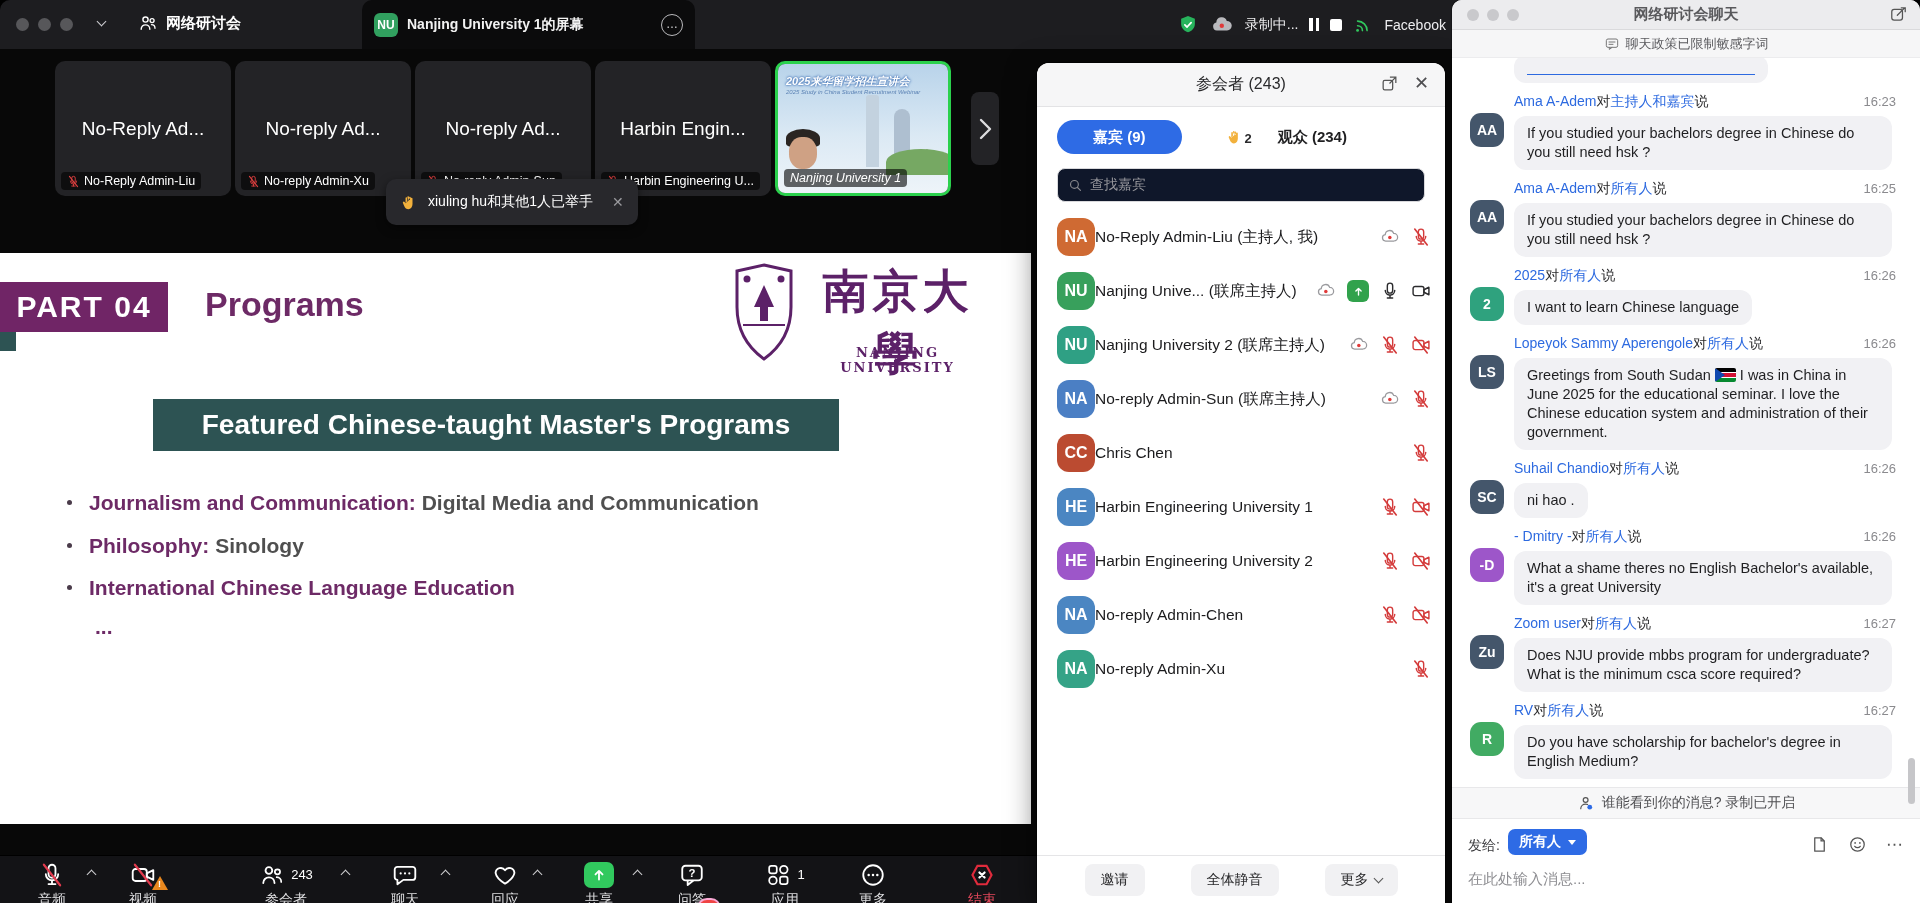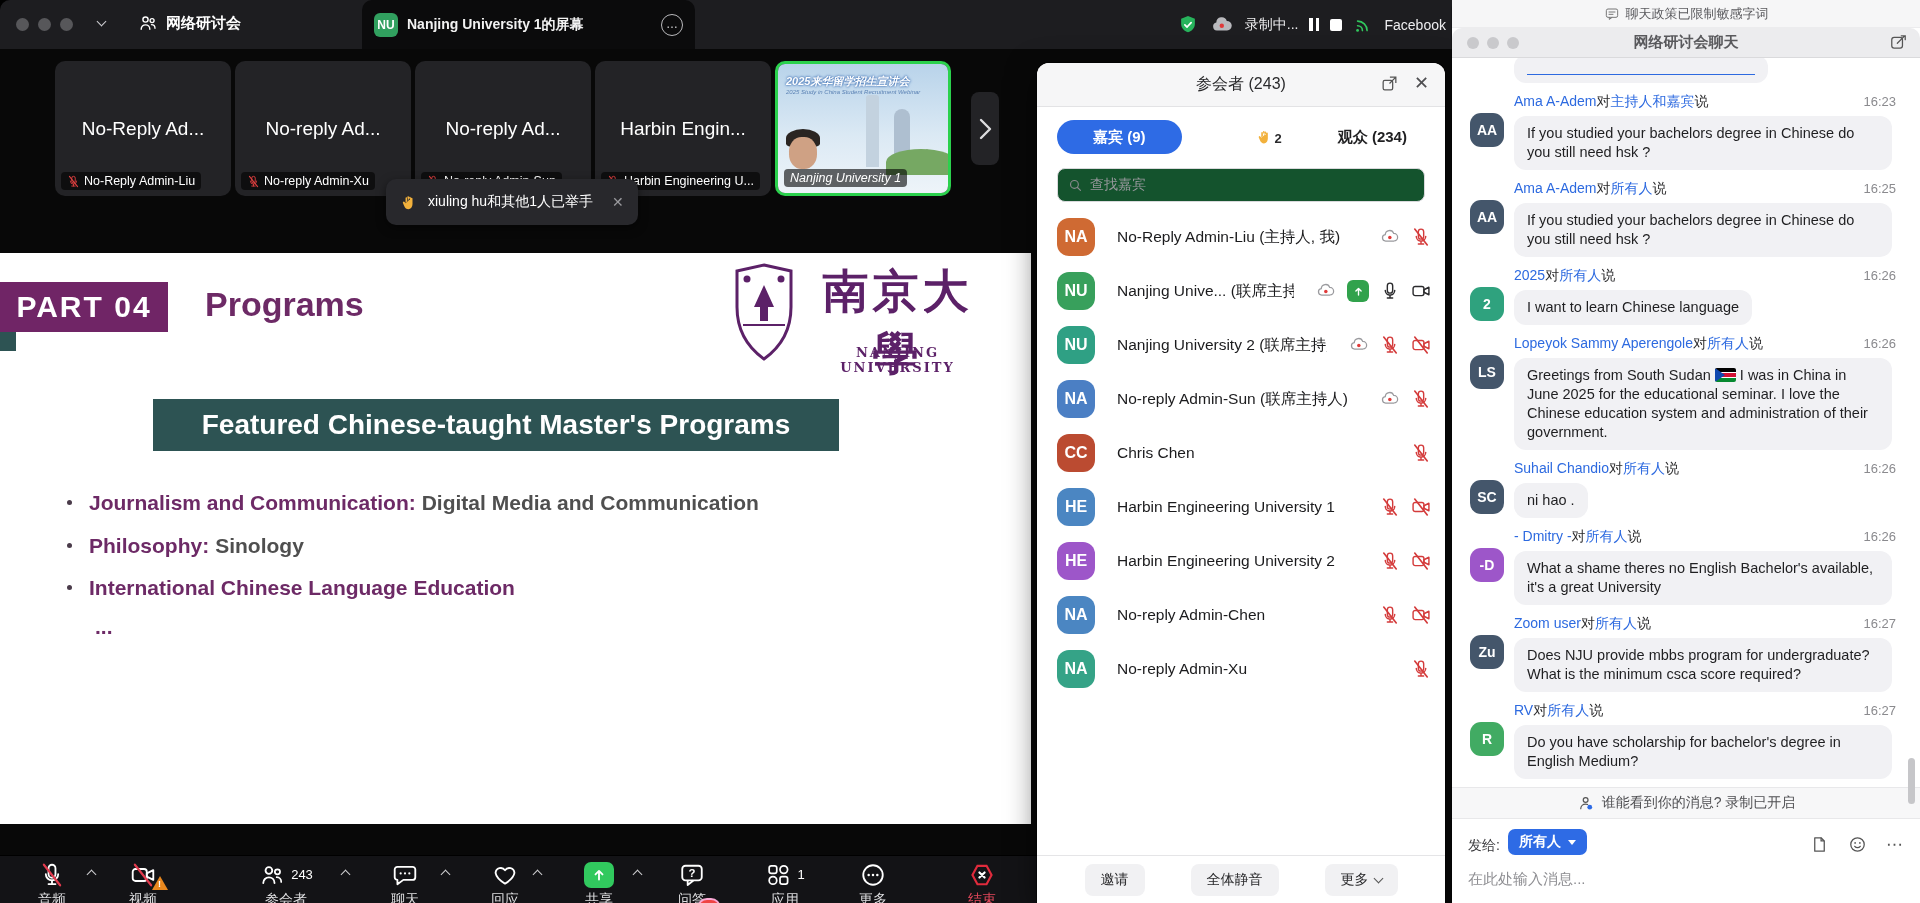--- a/index.html
+++ b/index.html
@@ -132,32 +132,32 @@
   
   #pp { position:absolute; left:1037px; top:14px; width:408px; bottom:0; background:#fff;
         border-radius:12px 12px 0 0; display:flex; flex-direction:column;
         box-shadow:0 0 0 1px rgba(0,0,0,.4), 0 8px 30px rgba(0,0,0,.55); }
   #pp-head { height:44px; background:#f6f6f7; border-bottom:1px solid #e3e3e5;
              border-radius:12px 12px 0 0; position:relative; display:flex;
              align-items:center; justify-content:center; }
   #pp-title { font-size:16px; color:#2a2a2c; font-weight:500; }
   #pp-pop { position:absolute; right:46px; top:11px; }
   #pp-close { position:absolute; right:16px; top:9px; color:#4f4f52; font-size:18px; }
-  #pp-tabs { display:flex; align-items:center; padding:13px 20px 2px;gap:30px; }
+  #pp-tabs { display:flex; align-items:center; padding:13px 20px 2px; }
   #tab-guest { background:#2e6be5; color:#fff; border-radius:18px; height:34px;
                padding:0 36px; font-weight:bold; font-size:15px; display:flex;
                align-items:center; white-space:nowrap; }
   #tab-hand { margin-left:44px; display:flex; align-items:flex-end; gap:1px; }
   #tab-hand .n { font-size:13px; color:#2a2a2c; font-weight:bold; }
   #tab-att { margin-left:26px; font-weight:bold; font-size:15px; color:#1f1f21; white-space:nowrap; }
   #pp-search { margin:12px 20px 6px; height:34px; border:1px solid #d9d9dc; border-radius:8px;
                display:flex; align-items:center; padding:0 9px; gap:6px;
-               color:#98989d; font-size:14px; background:#14532d; }
+               color:#98989d; font-size:14px; background:#0f172a; }
   #pp-list { flex:1; overflow:hidden; padding:2px 14px 0 20px; }
-  .prow { height:54px; display:flex; align-items:center; gap:22px; }
+  .prow { height:54px; display:flex; align-items:center; gap:0; }
   .pava { width:38px; height:38px; border-radius:12px; color:#fff; font-weight:bold;
           font-size:16px; display:flex; align-items:center; justify-content:center; flex:none; }
   .pname { flex:1; font-size:15.5px; color:#1b1b1d; white-space:nowrap; overflow:hidden; }
   .picos { display:flex; gap:11px; align-items:center; }
   .share-badge { width:22px; height:22px; background:#31a24c; border-radius:6px;
                  display:flex; align-items:center; justify-content:center; }
   #pp-foot { height:48px; border-top:1px solid #e5e5e7; display:flex; align-items:center;
              justify-content:center; gap:46px; }
   .pbtn { background:#f1f1f3; border-radius:8px; height:32px; padding:0 16px; font-size:14px;
           color:#2a2a2c; display:flex; align-items:center; gap:6px; white-space:nowrap; }
@@ -778,43 +778,43 @@
         <span class="pbtn">
           <span>更多</span>
           <span class="chv down" style="color:#555"></span>
         </span>
       </div>
     </div>
   </div>
 </div>
 
 <div id="cw">
+  <div id="cw-title">
+    <div class="traffic-light">
+        <i></i>
+        <i></i>
+        <i></i>
+      </div>
+    <span class="t">网络研讨会聊天</span>
+    <span id="cw-compose-ic">
+        <svg width="19" height="19" viewBox="0 0 24 24">
+          <rect x="3.5" y="5.5" width="13.5" height="13.5" rx="3" fill="none" stroke="#555" stroke-width="1.6"></rect>
+          <path d="M10.5 13 19.5 4M15.5 3.5h5v5" fill="none" stroke="#555" stroke-width="1.6" stroke-linecap="round"></path>
+        </svg>
+      </span>
+  </div>
   <div id="cw-policy">
     <span id="policy-ic">
         <svg width="16" height="16" viewBox="0 0 24 24">
           <rect x="3.5" y="4.5" width="17" height="12.5" rx="2.5" fill="none" stroke="#777" stroke-width="1.5"></rect>
           <path d="M7.5 9h9M7.5 12.5h6" stroke="#777" stroke-width="1.5" stroke-linecap="round"></path>
           <path d="M8 17v3.2l4.2-3.2" fill="none" stroke="#777" stroke-width="1.5"></path>
         </svg>
       </span>
     <span>聊天政策已限制敏感字词</span>
-  </div>
-  <div id="cw-title">
-    <div class="traffic-light">
-        <i></i>
-        <i></i>
-        <i></i>
-      </div>
-    <span class="t">网络研讨会聊天</span>
-    <span id="cw-compose-ic">
-        <svg width="19" height="19" viewBox="0 0 24 24">
-          <rect x="3.5" y="5.5" width="13.5" height="13.5" rx="3" fill="none" stroke="#555" stroke-width="1.6"></rect>
-          <path d="M10.5 13 19.5 4M15.5 3.5h5v5" fill="none" stroke="#555" stroke-width="1.6" stroke-linecap="round"></path>
-        </svg>
-      </span>
   </div>
   <div id="cw-msgs">
       <div class="msg" style="margin-top: 0px;">
         <div class="mbubble">
           <span class="linkline"></span>
         </div>
       </div>
       <div class="msg">
         <div class="mhead">
           <span class="mname">Ama A-Adem</span>

